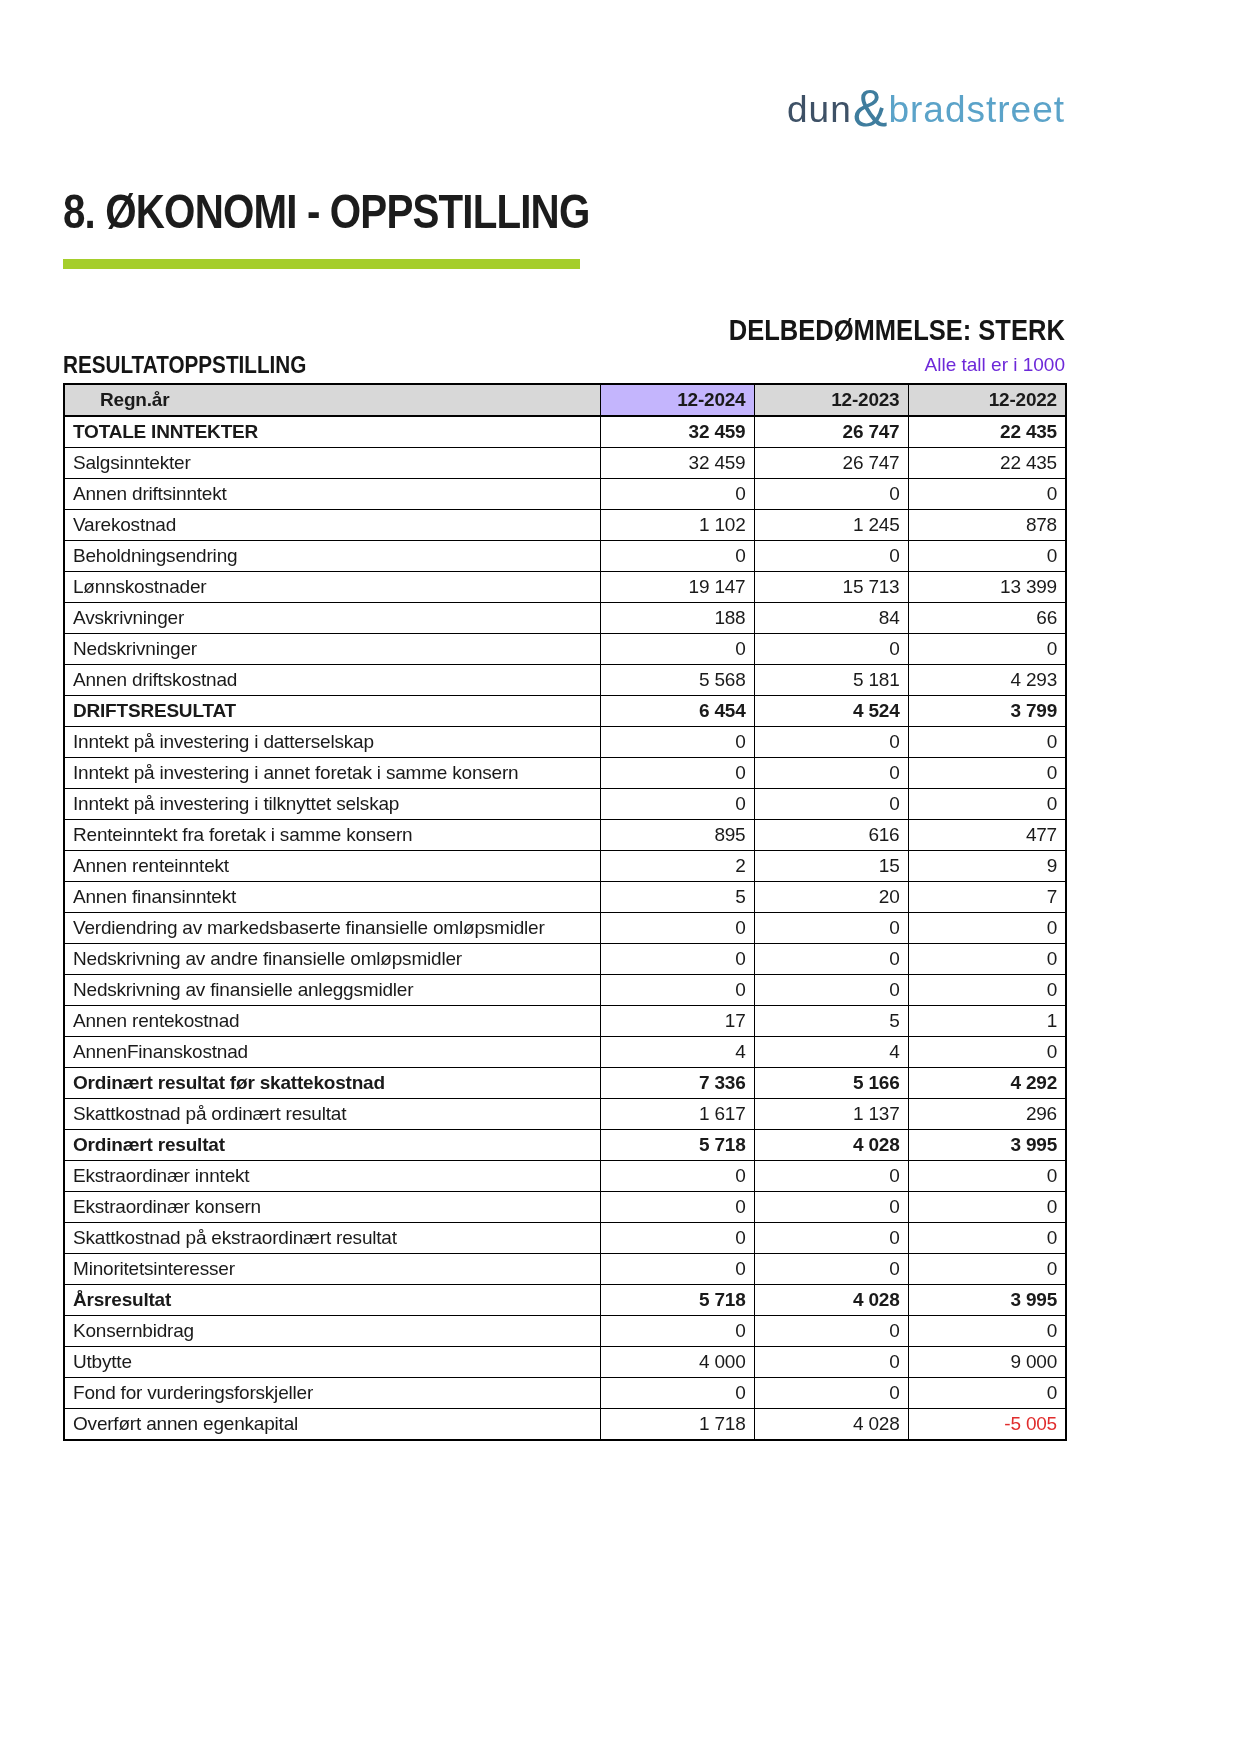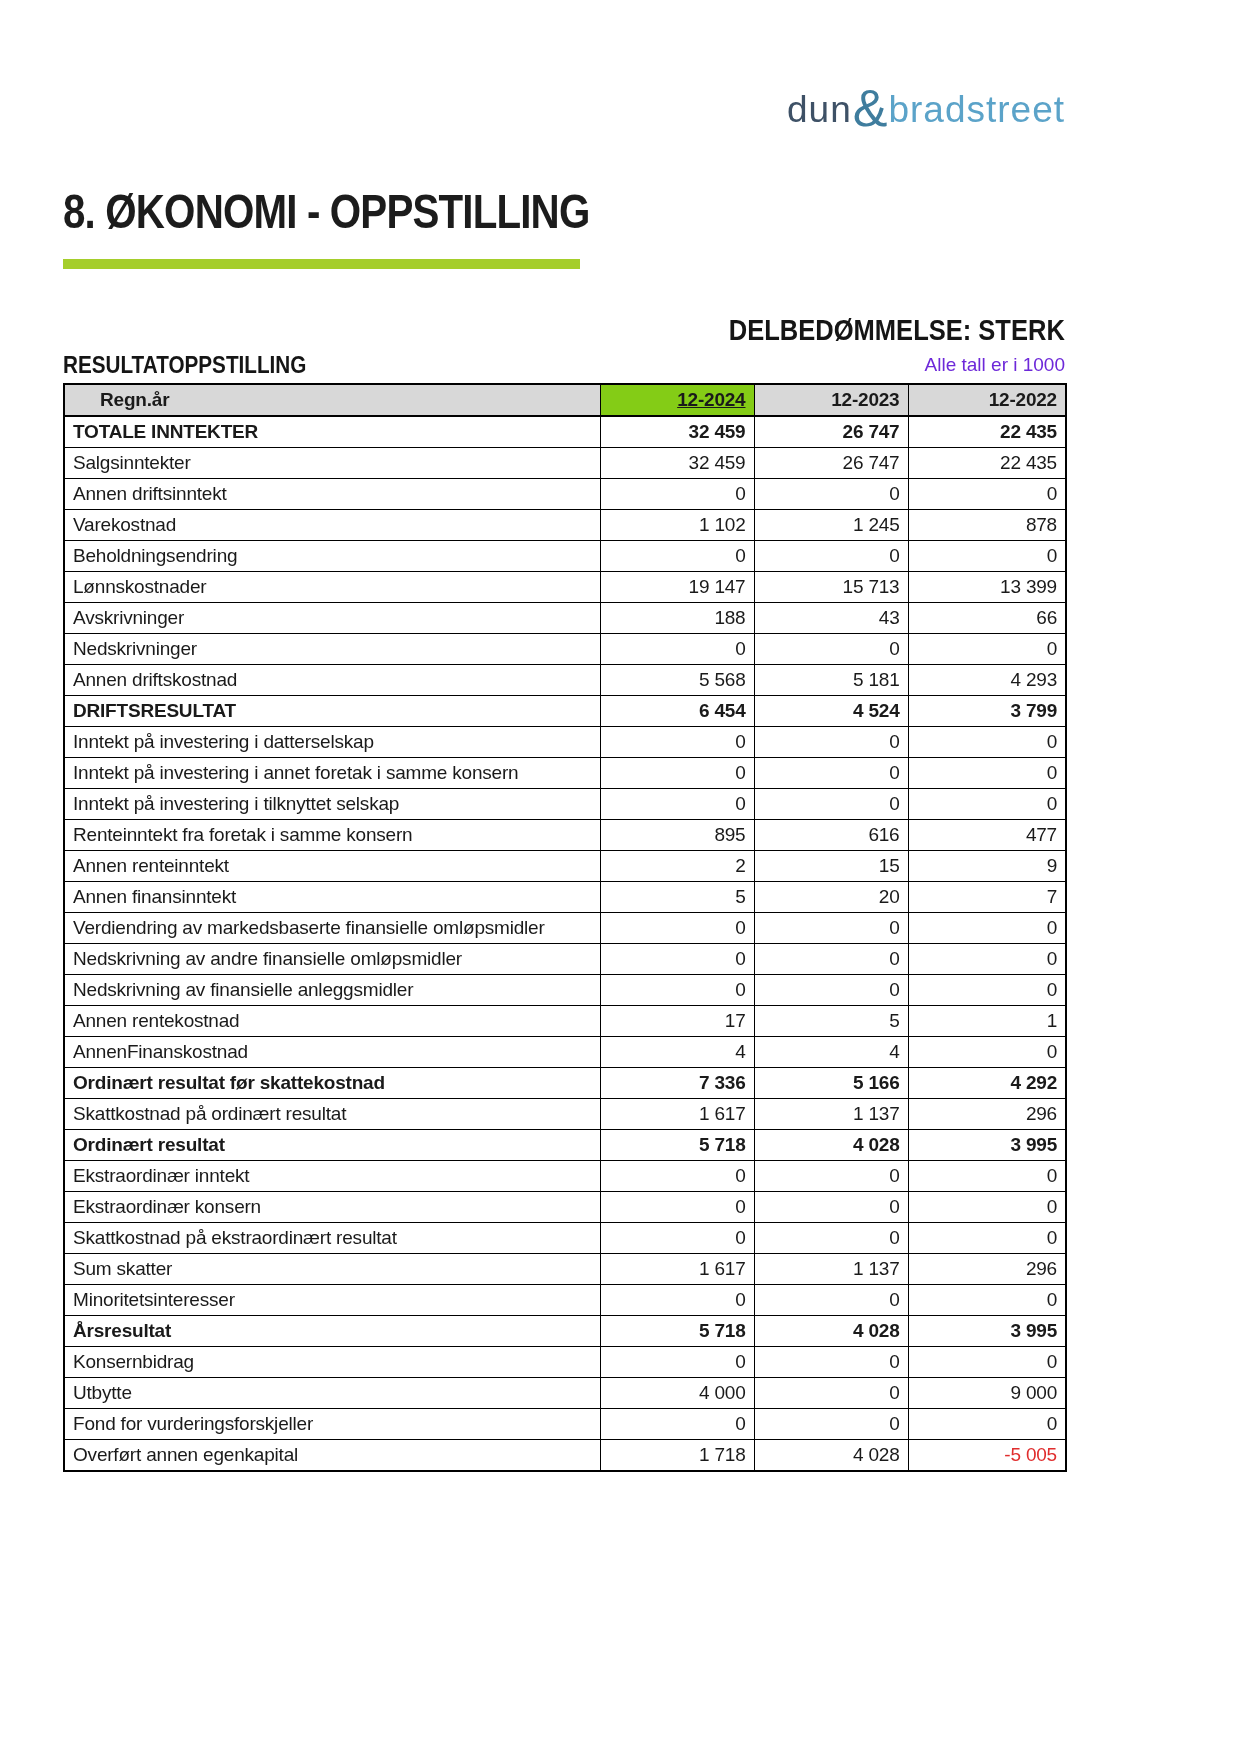--- a/index.html
+++ b/index.html
@@ -76,21 +76,21 @@
       <table class="results">
         <colgroup>
           <col style="width:536px">
           <col style="width:154px">
           <col style="width:154px">
           <col style="width:158px">
         </colgroup>
         <thead>
           <tr>
             <th class="label" style="background: rgb(216, 216, 216);">Regn.år</th>
-            <th class="num" style="background: #84cc16; text-decoration: underline;">12-2024</th>
+            <th class="num" style="background: #c4b5fd;">12-2024</th>
             <th class="num" style="background: rgb(216, 216, 216);">12-2023</th>
             <th class="num" style="background: rgb(216, 216, 216);">12-2022</th>
           </tr>
         </thead>
         <tbody>
             <tr class="bold">
     <td class="label">TOTALE INNTEKTER</td>
     <td class="num">32 459</td>
     <td class="num">26 747</td>
     <td class="num">22 435</td>
@@ -121,21 +121,21 @@
   </tr>
             <tr>
     <td class="label">Lønnskostnader</td>
     <td class="num">19 147</td>
     <td class="num">15 713</td>
     <td class="num">13 399</td>
   </tr>
             <tr>
     <td class="label">Avskrivninger</td>
     <td class="num">188</td>
-    <td class="num">43</td>
+    <td class="num">84</td>
     <td class="num">66</td>
   </tr>
             <tr>
     <td class="label">Nedskrivninger</td>
     <td class="num">0</td>
     <td class="num">0</td>
     <td class="num">0</td>
   </tr>
             <tr>
     <td class="label">Annen driftskostnad</td>
@@ -245,26 +245,20 @@
     <td class="num">0</td>
     <td class="num">0</td>
   </tr>
             <tr>
     <td class="label">Skattkostnad på ekstraordinært resultat</td>
     <td class="num">0</td>
     <td class="num">0</td>
     <td class="num">0</td>
   </tr>
             <tr>
-    <td class="label">Sum skatter</td>
-    <td class="num">1 617</td>
-    <td class="num">1 137</td>
-    <td class="num">296</td>
-  </tr>
-            <tr>
     <td class="label">Minoritetsinteresser</td>
     <td class="num">0</td>
     <td class="num">0</td>
     <td class="num">0</td>
   </tr>
             <tr class="bold">
     <td class="label">Årsresultat</td>
     <td class="num">5 718</td>
     <td class="num">4 028</td>
     <td class="num">3 995</td>

